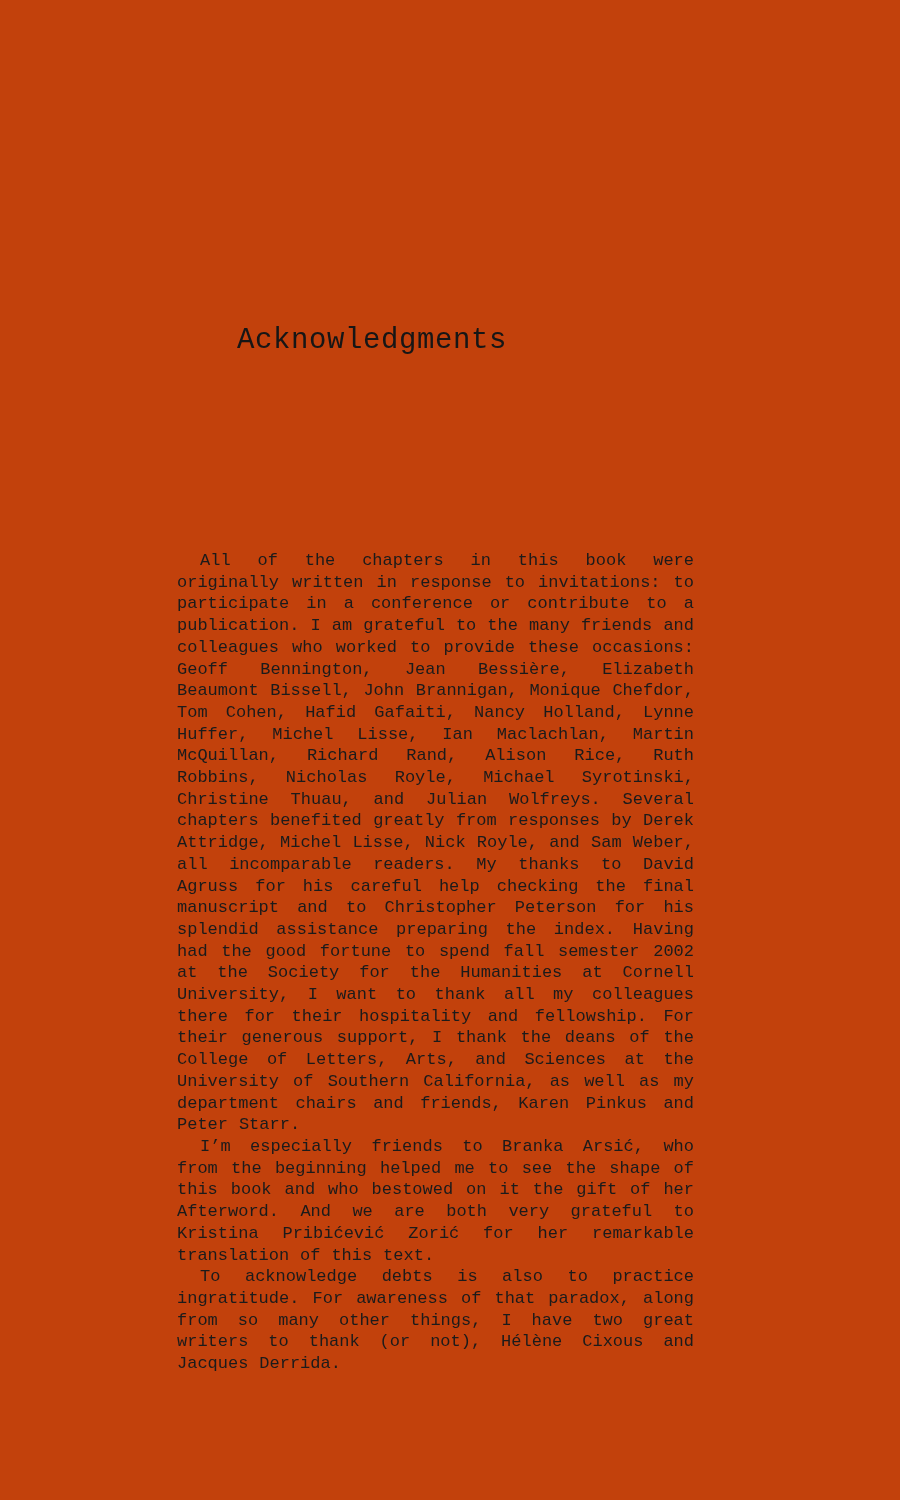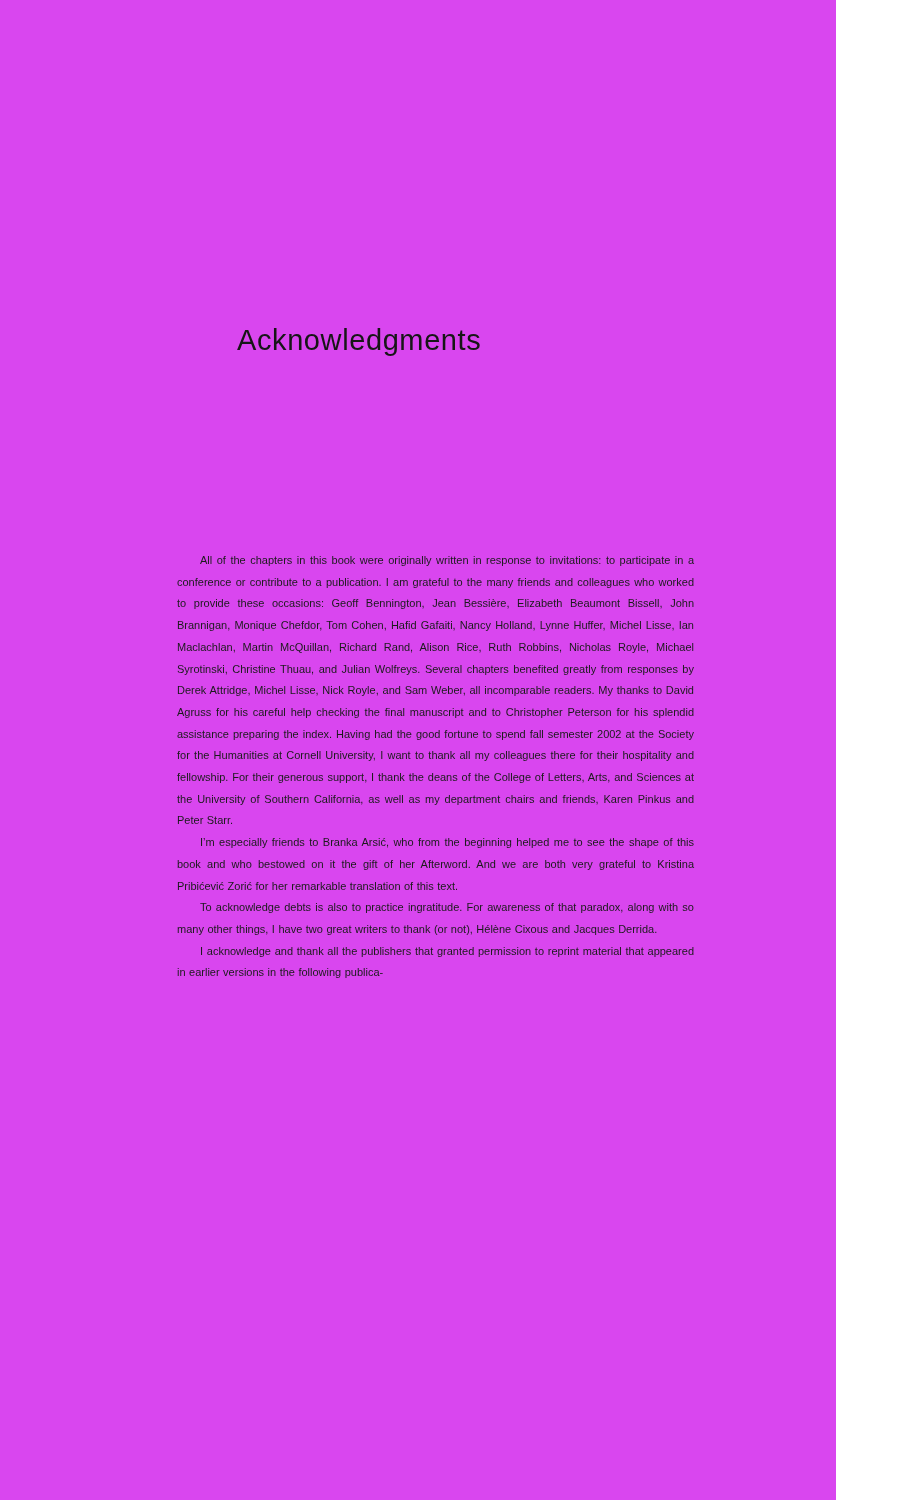--- a/index.html
+++ b/index.html
@@ -2,44 +2,44 @@
 <html><head>
 <meta charset="utf-8">
 <style>
   html, body {
     margin: 0;
     padding: 0;
     background: #ffffff;
   }
   .page {
     position: relative;
-    width: 836px;
+    width: 900px;
     height: 1500px;
-    background: #d946ef;
+    background: #c2410c;
     color: #1b1b1b;
-    font-family: Liberation Sans, sans-serif;
+    font-family: Liberation Mono, monospace;
     overflow: hidden;
   }
   .chapter-title {
     position: absolute;
     left: 237px;
     top: 324px;
     margin: 0;
     font-size: 29px;
     font-weight: 400;
     letter-spacing: 0.6px;
     line-height: 1.15;
     color: #161616;
   }
   .text-block {
     position: absolute;
     left: 177px;
     top: 550px;
     width: 517px;
-    font-size: 11px;
+    font-size: 17px;
     line-height: 21.7px;
     text-align: justify;
     color: #1b1b1b;
   }
   .text-block p {
     margin: 0;
     padding: 0;
     text-indent: 23px;
     word-spacing: 0.04em;
   }
@@ -47,17 +47,16 @@
 </head>
 <body>
 
 <div class="page">
 
   <h1 class="chapter-title">Acknowledgments</h1>
 
   <div class="text-block">
     <p>All of the chapters in this book were originally written in response to invitations: to participate in a conference or contribute to a publication. I am grateful to the many friends and colleagues who worked to provide these occasions: Geoff Bennington, Jean Bessière, Elizabeth Beaumont Bissell, John Brannigan, Monique Chefdor, Tom Cohen, Hafid Gafaiti, Nancy Holland, Lynne Huffer, Michel Lisse, Ian Maclachlan, Martin McQuillan, Richard Rand, Alison Rice, Ruth Robbins, Nicholas Royle, Michael Syrotinski, Christine Thuau, and Julian Wolfreys. Several chapters benefited greatly from responses by Derek Attridge, Michel Lisse, Nick Royle, and Sam Weber, all incomparable readers. My thanks to David Agruss for his careful help checking the final manuscript and to Christopher Peterson for his splendid assistance preparing the index. Having had the good fortune to spend fall semester 2002 at the Society for the Humanities at Cornell University, I want to thank all my colleagues there for their hospitality and fellowship. For their generous support, I thank the deans of the College of Letters, Arts, and Sciences at the University of Southern California, as well as my department chairs and friends, Karen Pinkus and Peter Starr.</p>
     <p>I’m especially friends to Branka Arsić, who from the beginning helped me to see the shape of this book and who bestowed on it the gift of her Afterword. And we are both very grateful to Kristina Pribićević Zorić for her remarkable translation of this text.</p>
-    <p>To acknowledge debts is also to practice ingratitude. For awareness of that paradox, along with so many other things, I have two great writers to thank (or not), Hélène Cixous and Jacques Derrida.</p>
-    <p>I acknowledge and thank all the publishers that granted permission to reprint material that appeared in earlier versions in the following publica-</p>
+    <p>To acknowledge debts is also to practice ingratitude. For awareness of that paradox, along from so many other things, I have two great writers to thank (or not), Hélène Cixous and Jacques Derrida.</p>
   </div>
 
 </div>
 
 </body></html>

